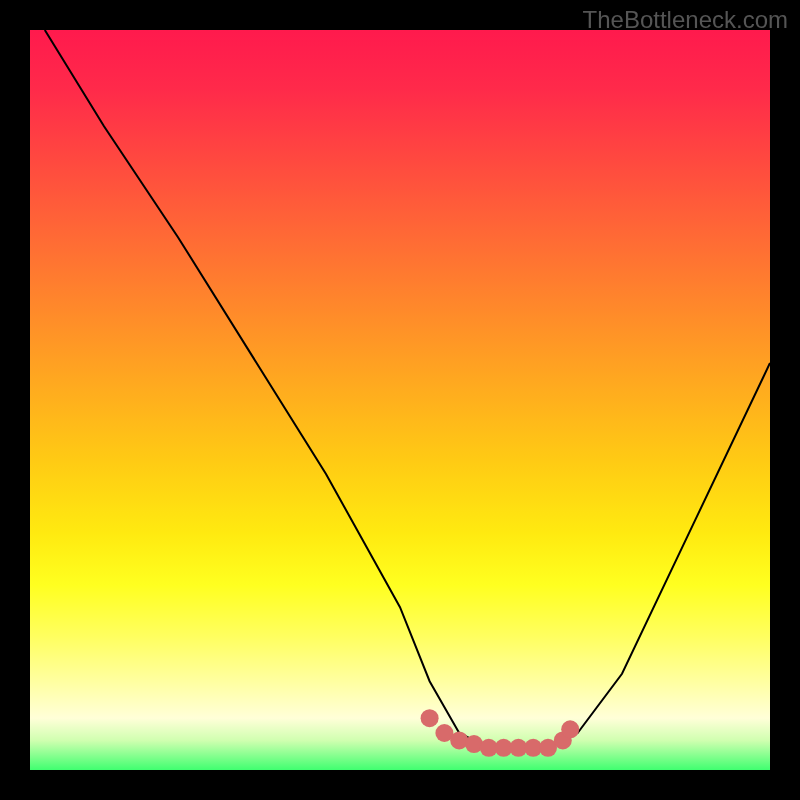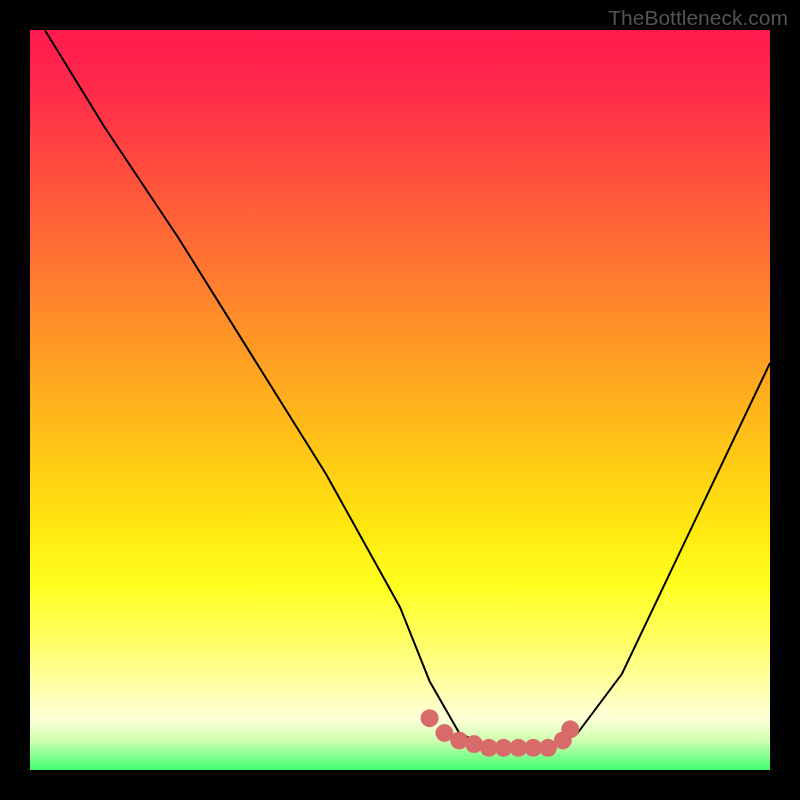--- a/index.html
+++ b/index.html
@@ -14,21 +14,21 @@
   .container {
     position: relative;
     width: 800px;
     height: 800px;
   }
   .watermark {
     position: absolute;
     top: 6px;
     right: 12px;
     color: #555;
-    font-size: 21px;
+    font-size: 24px;
     font-weight: 500;
     z-index: 10;
   }
   .plot-area {
     position: absolute;
     left: 30px;
     top: 30px;
     width: 740px;
     height: 740px;
     background: linear-gradient(to bottom,

